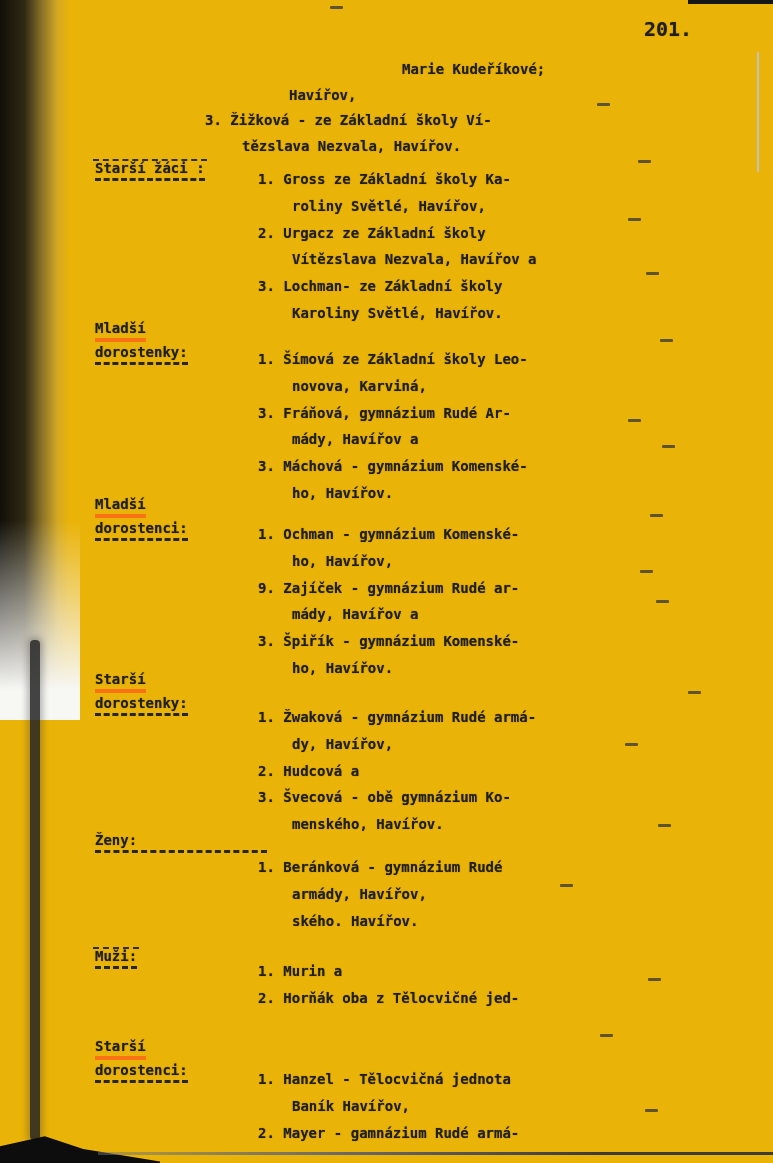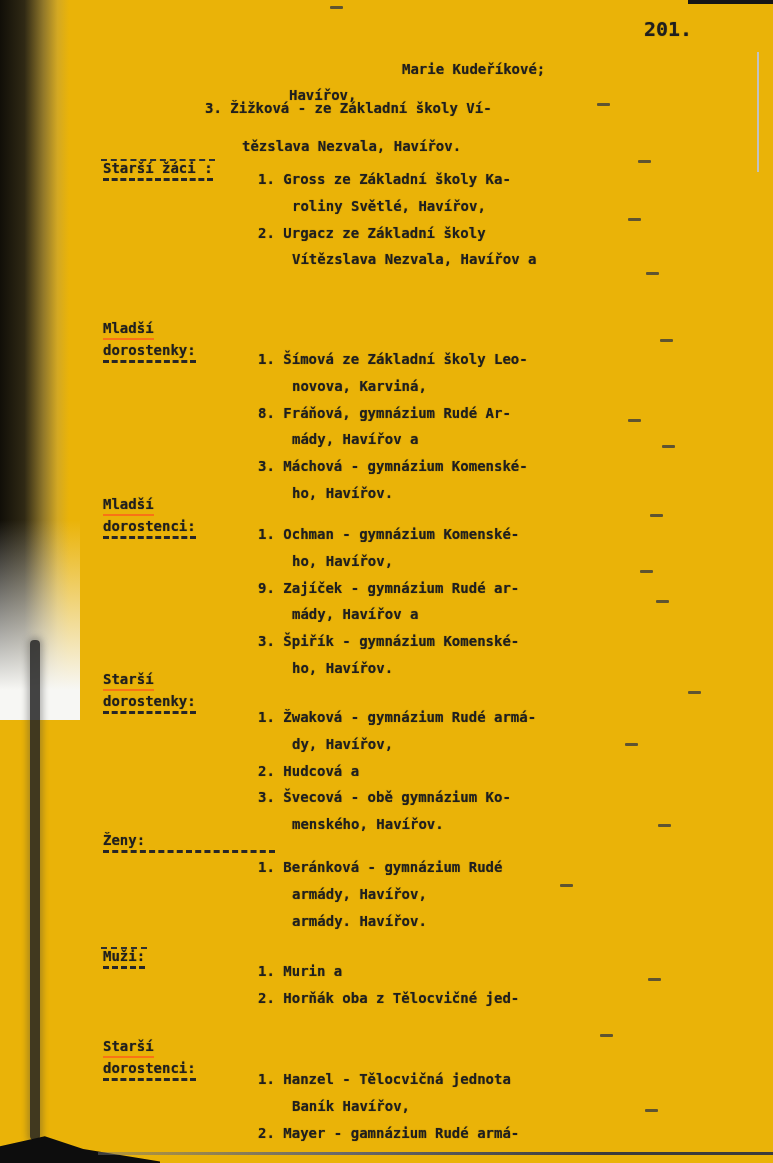--- a/index.html
+++ b/index.html
@@ -51,29 +51,29 @@
     background:linear-gradient(to right, rgba(120,120,120,.45), #6a6a6a 35%, #3b3b3b 75%);
   }
   .dash{
     position:absolute;width:13px;height:3px;background:#3c3c3c;opacity:.8;border-radius:1px;
   }
   
   .page-number{position:absolute;left:644px;top:17px;font-size:20px;}
   .header-line{position:absolute;}
   .h0{left:402px;top:61px;}
   .h1{left:289px;top:87px;}
-  .h2{left:205px;top:100px;}
+  .h2{left:205px;top:112px;}
   .h3{left:242px;top:138px;}
-  .sec-label{position:absolute;left:95px;line-height:19px;margin-left:8px;}
+  .sec-label{position:absolute;left:95px;line-height:19px;}
   .sec-items{position:absolute;left:258px;}
   .item-line{line-height:26.8px;padding-left:34px;}
   .item-line.first{padding-left:0;}
   .label-text{display:inline-block;position:relative;}
   .u-dashed{border-bottom:3px dashed #272727;}
-  .u-solid{border-bottom:2px solid #f97316;}
+  .u-solid{border-bottom:4px solid #f97316;}
   .u-extend{min-width:172px;}
   .o-dash::before{
     content:"";position:absolute;left:-2px;right:-2px;top:0;
     border-top:2px dashed #2f2f2f;
   }
   .sec-label.s0{top:158px;}  .sec-items.s0{top:166px;}
   .sec-label.s1{top:318px;}  .sec-items.s1{top:346px;}
   .sec-label.s2{top:494px;}  .sec-items.s2{top:521px;}
   .sec-label.s3{top:669px;}  .sec-items.s3{top:696px;margin-top:8px;}
   .sec-label.s4{top:830px;}  .sec-items.s4{top:854px;}
@@ -128,32 +128,36 @@
       </div>
       <div class="sec-items s0">
         <div class="item">
           <div class="tw item-line first">1. Gross ze Základní školy Ka-</div>
           <div class="tw item-line">roliny Světlé, Havířov,</div>
         </div>
         <div class="item">
           <div class="tw item-line first">2. Urgacz ze Základní školy</div>
           <div class="tw item-line">Vítězslava Nezvala, Havířov a</div>
         </div>
+        <div class="item">
+          <div class="tw item-line first">3. Lochman- ze Základní školy</div>
+          <div class="tw item-line">Karoliny Světlé, Havířov.</div>
+        </div>
       </div>
       <div class="sec-label s1">
         <div class="label-row"><span class="tw label-text u-solid">Mladší</span></div>
         <div class="label-row"><span class="tw label-text u-dashed">dorostenky:</span></div>
       </div>
       <div class="sec-items s1">
         <div class="item">
           <div class="tw item-line first">1. Šímová ze Základní školy Leo-</div>
           <div class="tw item-line">novova, Karviná,</div>
         </div>
         <div class="item">
-          <div class="tw item-line first">8. Fráňová, gymnázium Rudé Ar-</div>
+          <div class="tw item-line first">3. Fráňová, gymnázium Rudé Ar-</div>
           <div class="tw item-line">mády, Havířov a</div>
         </div>
         <div class="item">
           <div class="tw item-line first">3. Máchová - gymnázium Komenské-</div>
           <div class="tw item-line">ho, Havířov.</div>
         </div>
       </div>
       <div class="sec-label s2">
         <div class="label-row"><span class="tw label-text u-solid">Mladší</span></div>
         <div class="label-row"><span class="tw label-text u-dashed">dorostenci:</span></div>
@@ -191,21 +195,21 @@
       </div>
       <div class="sec-label s4">
         <div class="label-row"><span class="tw label-text u-dashed u-extend">Ženy:</span></div>
       </div>
       <div class="sec-items s4">
         <div class="item">
           <div class="tw item-line first">1. Beránková - gymnázium Rudé</div>
           <div class="tw item-line">armády, Havířov,</div>
         </div>
         <div class="item">
-          <div class="tw item-line">armády. Havířov.</div>
+          <div class="tw item-line">ského. Havířov.</div>
         </div>
       </div>
       <div class="sec-label s5">
         <div class="label-row"><span class="tw label-text u-dashed o-dash">Muži:</span></div>
       </div>
       <div class="sec-items s5">
         <div class="item">
           <div class="tw item-line first">1. Murin a</div>
         </div>
         <div class="item">

